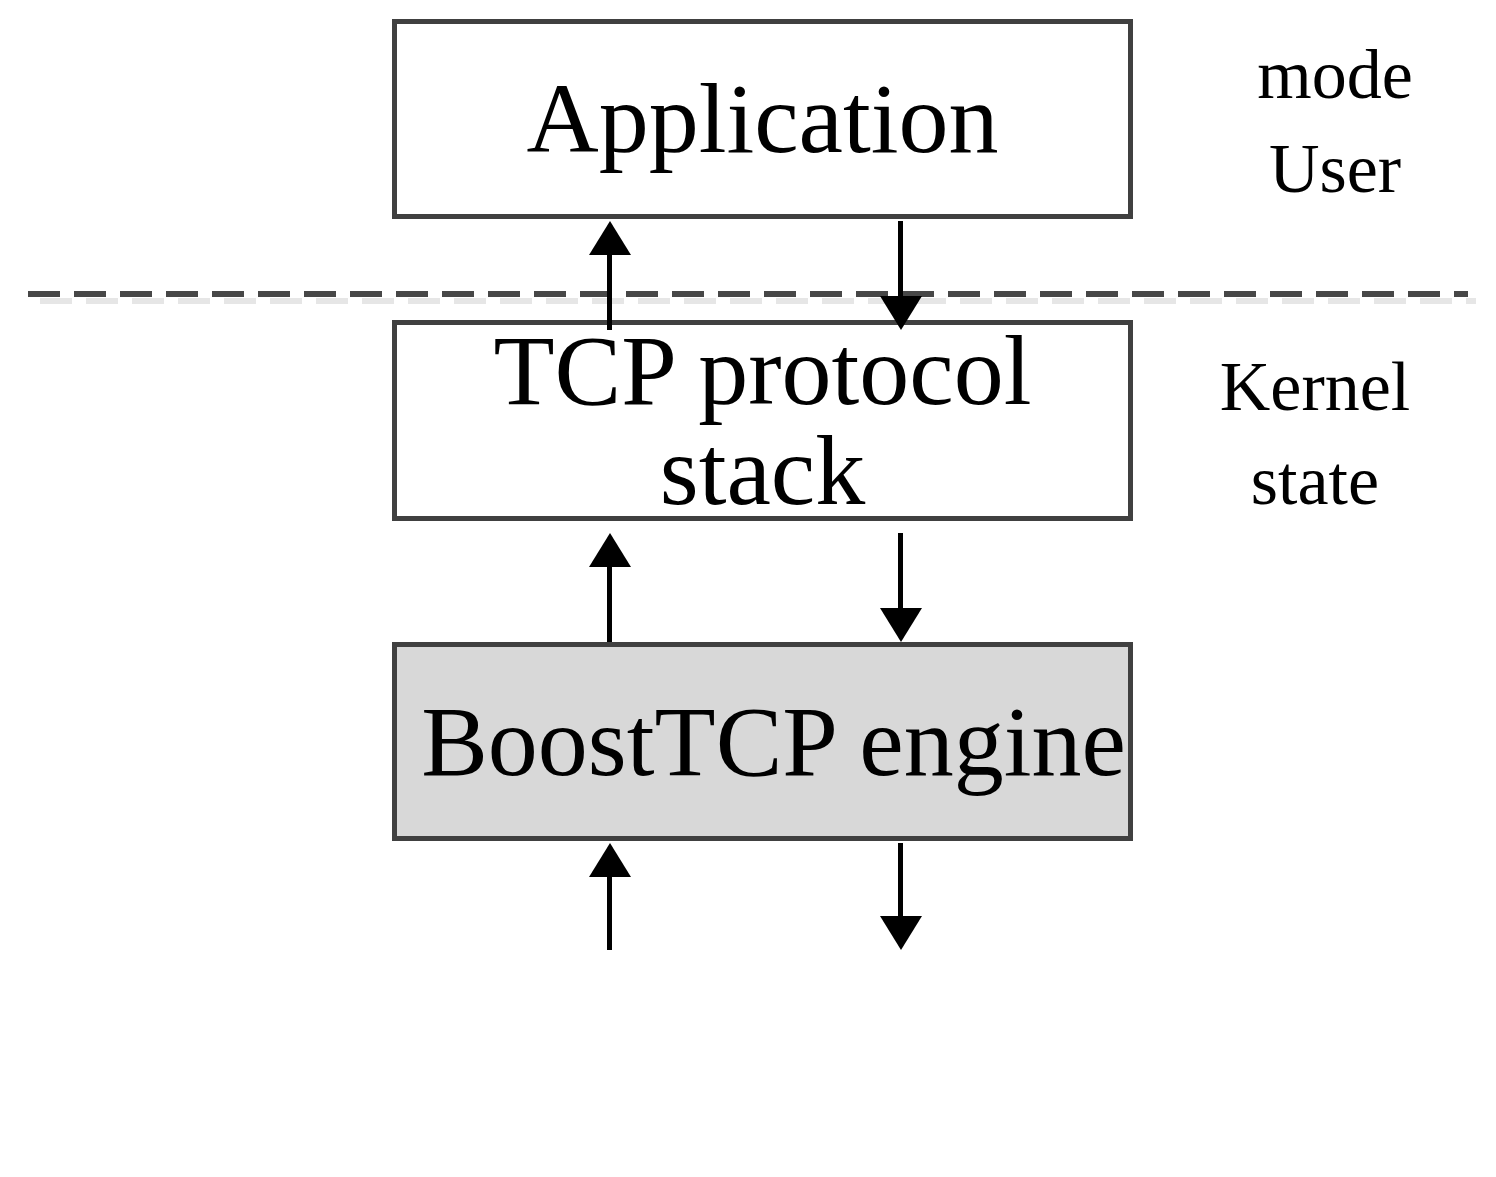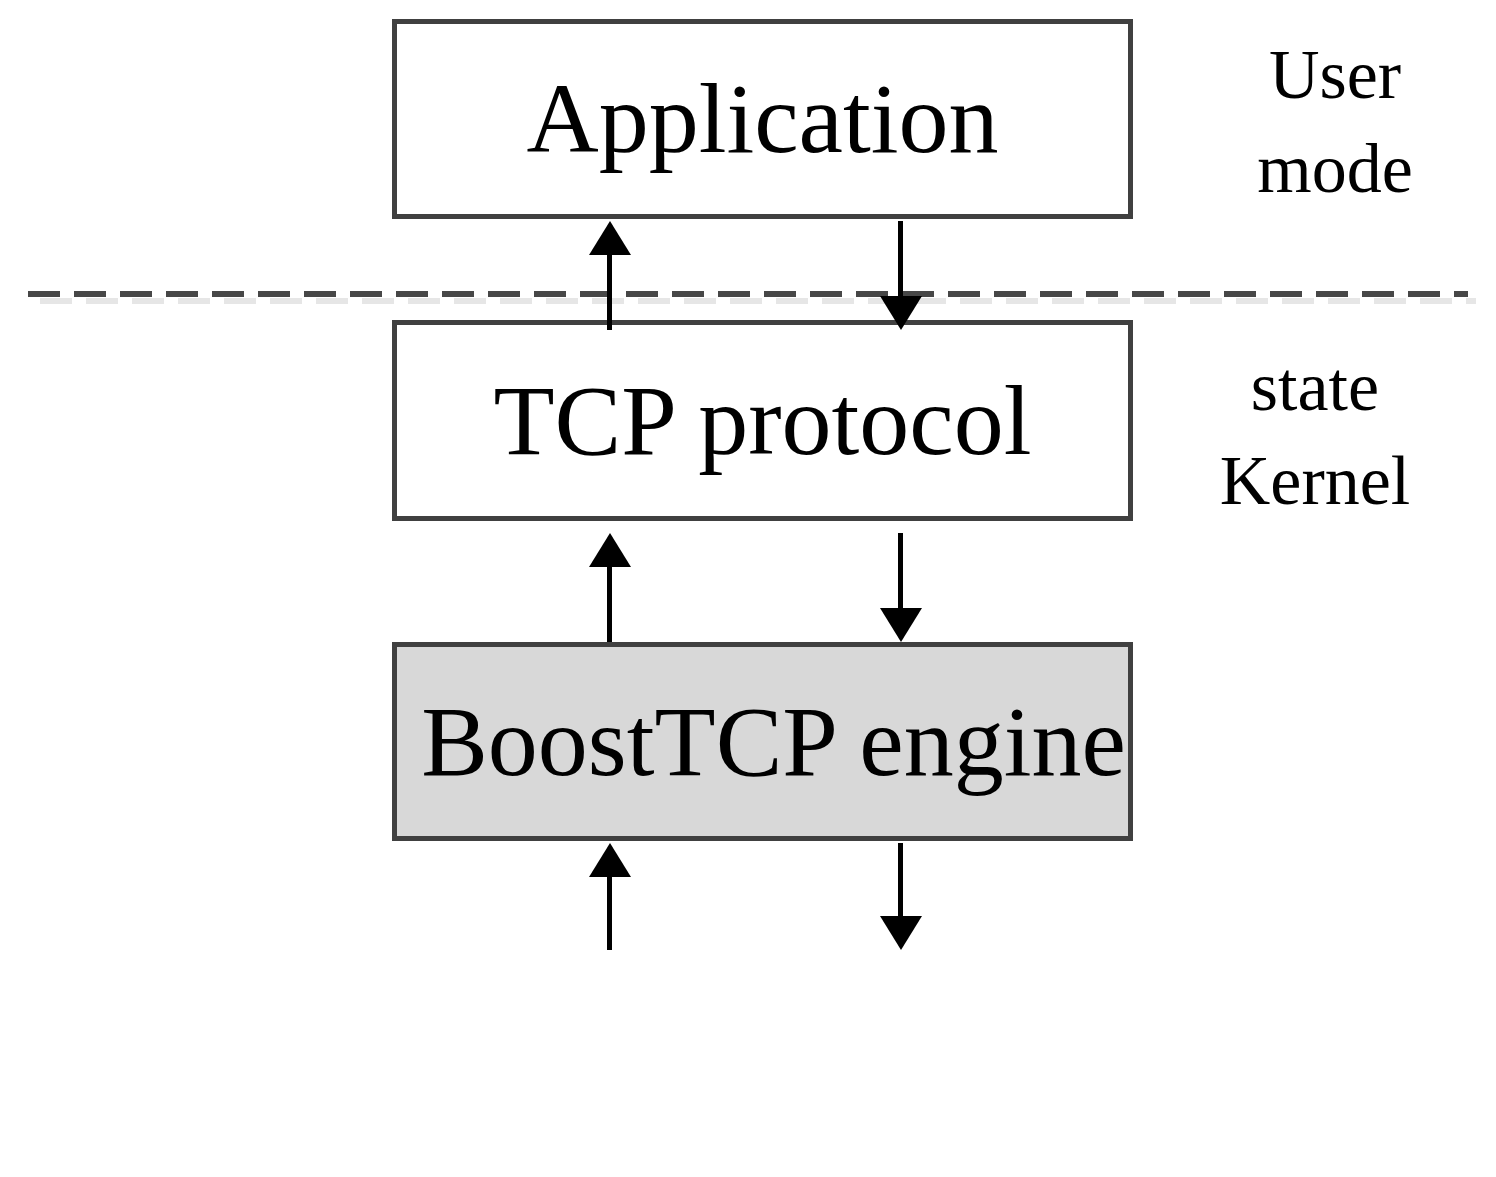--- a/index.html
+++ b/index.html
@@ -108,20 +108,21 @@
 <body>
 
 <div class="canvas">
 
   <div class="box box-application">
     <span class="line">Application</span>
   </div>
 
   <div class="box box-tcp">
     <span class="line">TCP protocol</span>
+    <span class="line">stack</span>
   </div>
 
   <div class="box box-engine">
     <span class="line">BoostTCP engine</span>
   </div>
 
 
   <div class="divider-dark"></div>
   <div class="divider-light"></div>
 
@@ -146,21 +147,21 @@
   <div class="arrow up up-col gap3">
     <div class="head"></div>
     <div class="shaft"></div>
   </div>
   <div class="arrow down down-col gap3">
     <div class="shaft"></div>
     <div class="head"></div>
   </div>
 
   <div class="zone-label zone-user">
+    <span class="line">mode</span>
     <span class="line">User</span>
-    <span class="line">mode</span>
   </div>
   <div class="zone-label zone-kernel">
+    <span class="line">Kernel</span>
     <span class="line">state</span>
-    <span class="line">Kernel</span>
   </div>
 
 </div>
 
 </body></html>

